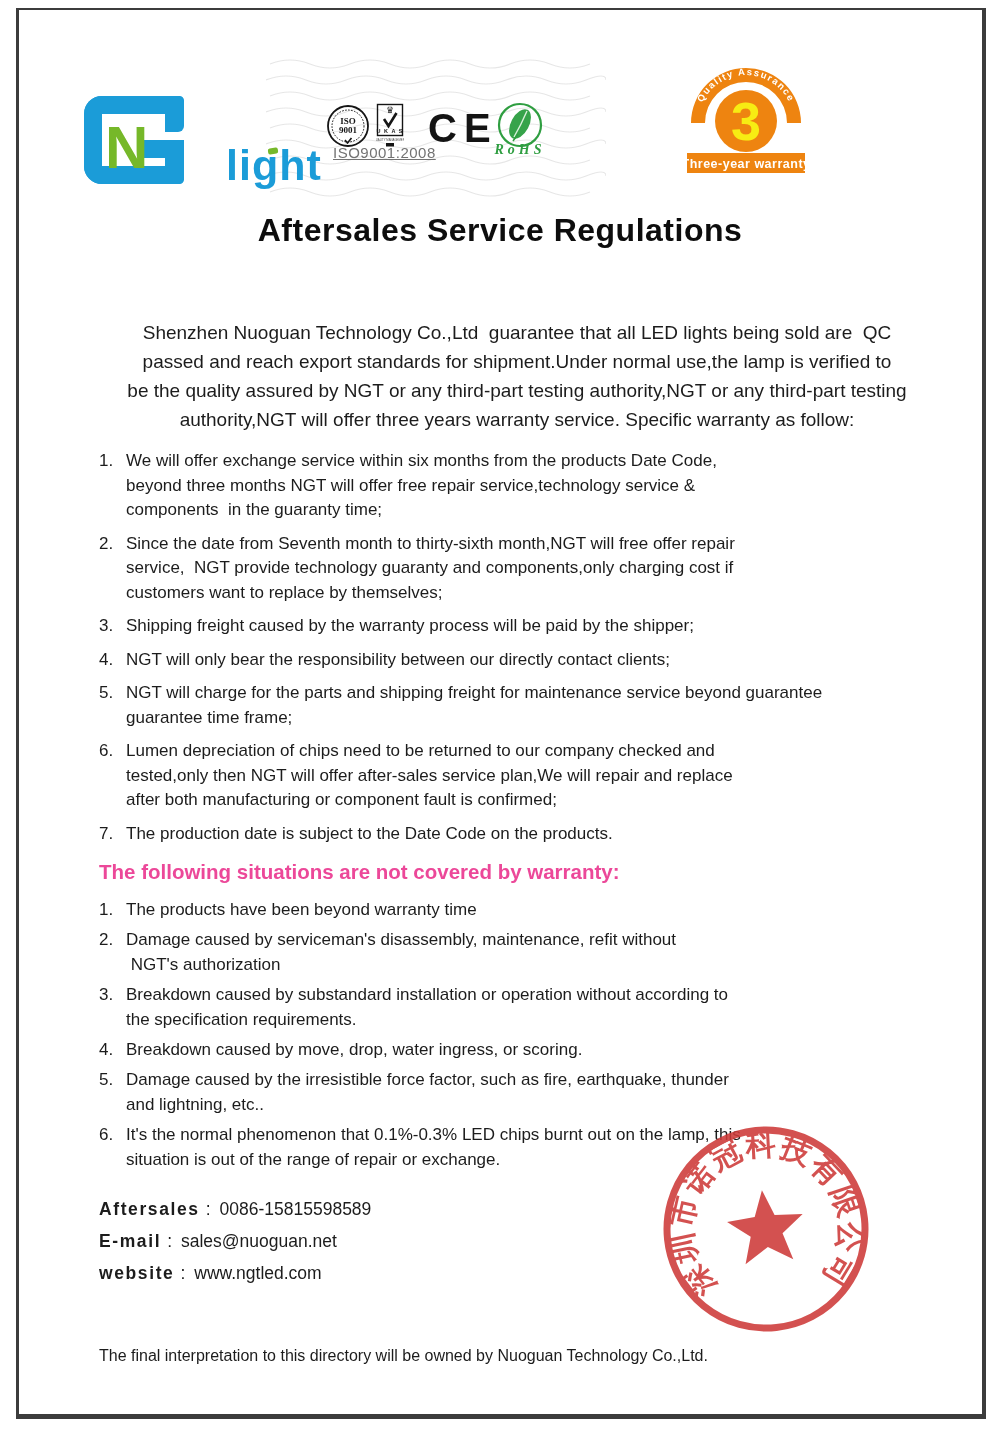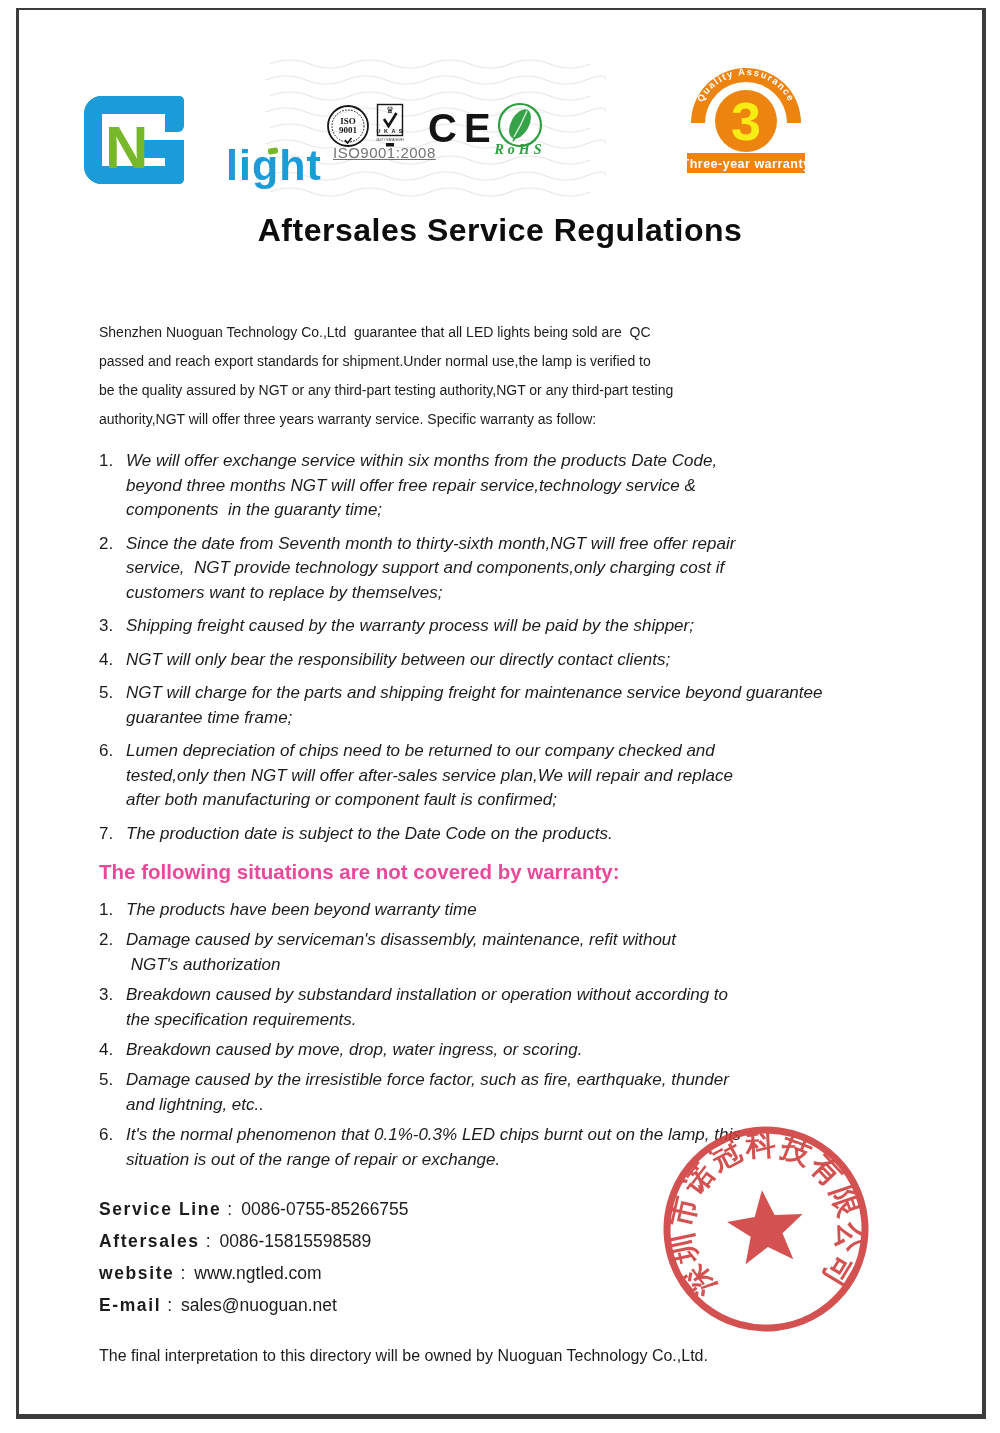--- a/index.html
+++ b/index.html
@@ -26,24 +26,24 @@
   .logo-light{position:absolute;left:105px;top:48px;font-size:43px;line-height:1;font-weight:bold;color:#1b9cd8;letter-spacing:1px;margin-left:37px;}
   .logo-accent{position:absolute;left:184px;top:52px;width:10px;height:6px;background:#76b829;transform:rotate(-8deg);border-radius:2px;}
   .cert{position:absolute;z-index:1;}
   .ce-mark{position:absolute;left:417px;top:106px;z-index:1;font-size:40px;font-weight:bold;letter-spacing:7px;color:#141414;margin-left:11px;}
   .iso-std{position:absolute;left:333px;top:144px;z-index:1;font-size:15px;color:#737373;letter-spacing:.5px;text-decoration:underline;}
   .badge{position:absolute;left:684px;top:60px;z-index:1;}
   
   .title{position:absolute;left:0;top:212px;width:100%;text-align:center;
     font-size:32px;font-weight:bold;letter-spacing:.5px;color:#0d0d0d;}
   main{position:absolute;left:99px;top:318px;width:836px;}
-  .intro{font-size:14px;line-height:29px;white-space:pre-wrap;margin:0 0 15px 0;}
+  .intro{font-size:19px;line-height:29px;white-space:pre-wrap;margin:0 0 15px 0;text-align:center;}
   .wlist .item{display:flex;font-size:17px;line-height:24.5px;margin-bottom:9px;}
   .item .num{flex:none;width:27px;}
-  .item .txt{flex:1;white-space:pre-wrap;font-style:italic;}
+  .item .txt{flex:1;white-space:pre-wrap;}
   .nc-heading{font-size:20.5px;font-weight:bold;margin:14px 0 13px 0;color:#ec4899;}
   .nclist .item{display:flex;font-size:17px;line-height:25px;margin-bottom:5px;}
   .contact{margin-top:27px;font-size:17.5px;}
   .contact-row{margin-bottom:11px;}
   .contact-label{font-weight:bold;letter-spacing:1.6px;}
   .contact-sep{margin:0 9px 0 6px;}
   .stamp{position:absolute;left:656px;top:1118px;z-index:5;}
   .footer-note{position:absolute;left:99px;top:1347px;font-size:16px;z-index:1;}
 </style>
 </head>
@@ -133,21 +133,21 @@
   <div class="wlist">
     <div class="item">
       <span class="num">1.</span>
       <span class="txt">We will offer exchange service within six months from the products Date Code,
 beyond three months NGT will offer free repair service,technology service &amp;
 components  in the guaranty time;</span>
     </div>
     <div class="item">
       <span class="num">2.</span>
       <span class="txt">Since the date from Seventh month to thirty-sixth month,NGT will free offer repair
-service,  NGT provide technology support and components,only charging cost if
+service,  NGT provide technology guaranty and components,only charging cost if
 customers want to replace by themselves;</span>
     </div>
     <div class="item">
       <span class="num">3.</span>
       <span class="txt">Shipping freight caused by the warranty process will be paid by the shipper;</span>
     </div>
     <div class="item">
       <span class="num">4.</span>
       <span class="txt">NGT will only bear the responsibility between our directly contact clients;</span>
     </div>
@@ -196,30 +196,27 @@
     </div>
     <div class="item">
       <span class="num">6.</span>
       <span class="txt">It's the normal phenomenon that 0.1%-0.3% LED chips burnt out on the lamp, this
 situation is out of the range of repair or exchange.</span>
     </div>
   </div>
 
   <div class="contact">
     <div class="contact-row">
-      <span class="contact-label">Service Line</span><span class="contact-sep">:</span><span class="contact-value">0086-0755-85266755</span>
+      <span class="contact-label">Aftersales</span><span class="contact-sep">:</span><span class="contact-value">0086-15815598589</span>
     </div>
     <div class="contact-row">
-      <span class="contact-label">Aftersales</span><span class="contact-sep">:</span><span class="contact-value">0086-15815598589</span>
+      <span class="contact-label">E-mail</span><span class="contact-sep">:</span><span class="contact-value">sales@nuoguan.net</span>
     </div>
     <div class="contact-row">
       <span class="contact-label">website</span><span class="contact-sep">:</span><span class="contact-value">www.ngtled.com</span>
-    </div>
-    <div class="contact-row">
-      <span class="contact-label">E-mail</span><span class="contact-sep">:</span><span class="contact-value">sales@nuoguan.net</span>
     </div>
   </div>
 </main>
 
 <svg class="stamp" width="220" height="220" viewBox="0 0 220 220">
   <g transform="rotate(-6 110 111)" opacity="0.88">
     <circle cx="110" cy="111" r="99" fill="none" stroke="#ce3a38" stroke-width="7"></circle>
     <polygon points="110,72 120,98 148,100 126,117 134,144 110,129 86,144 94,117 72,100 100,98" fill="#ce3a38"></polygon>
     <defs>
       <path id="sealpath" d="M 57.7,163.3 A 74,74 0 1 1 162.3,163.3" fill="none"></path>

